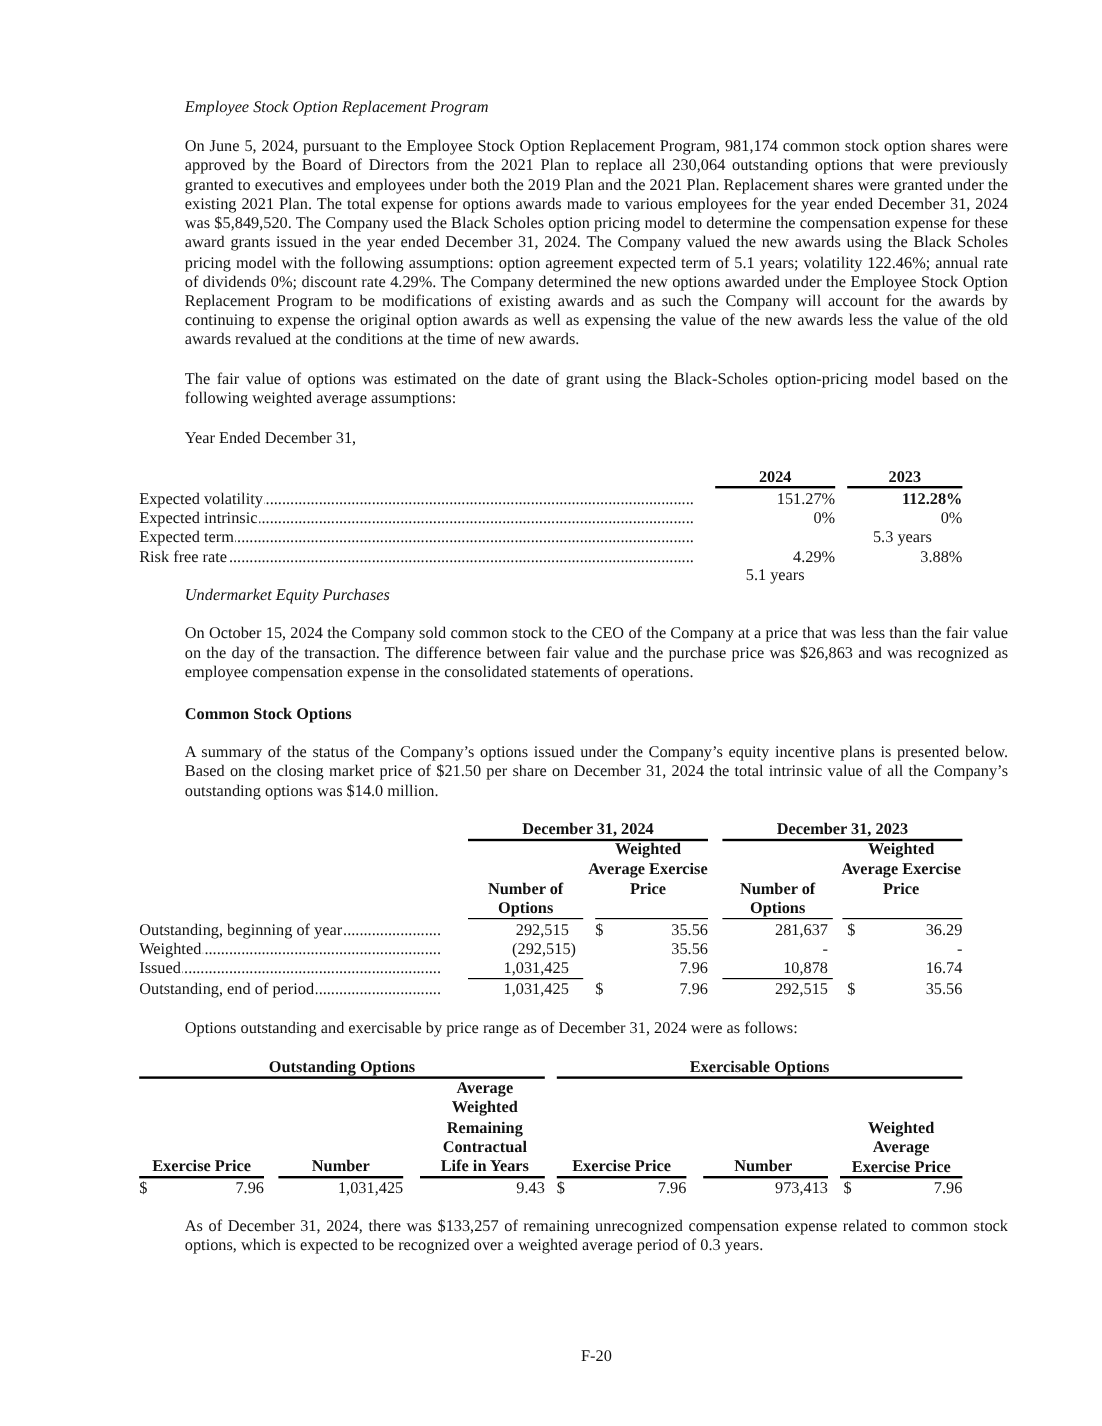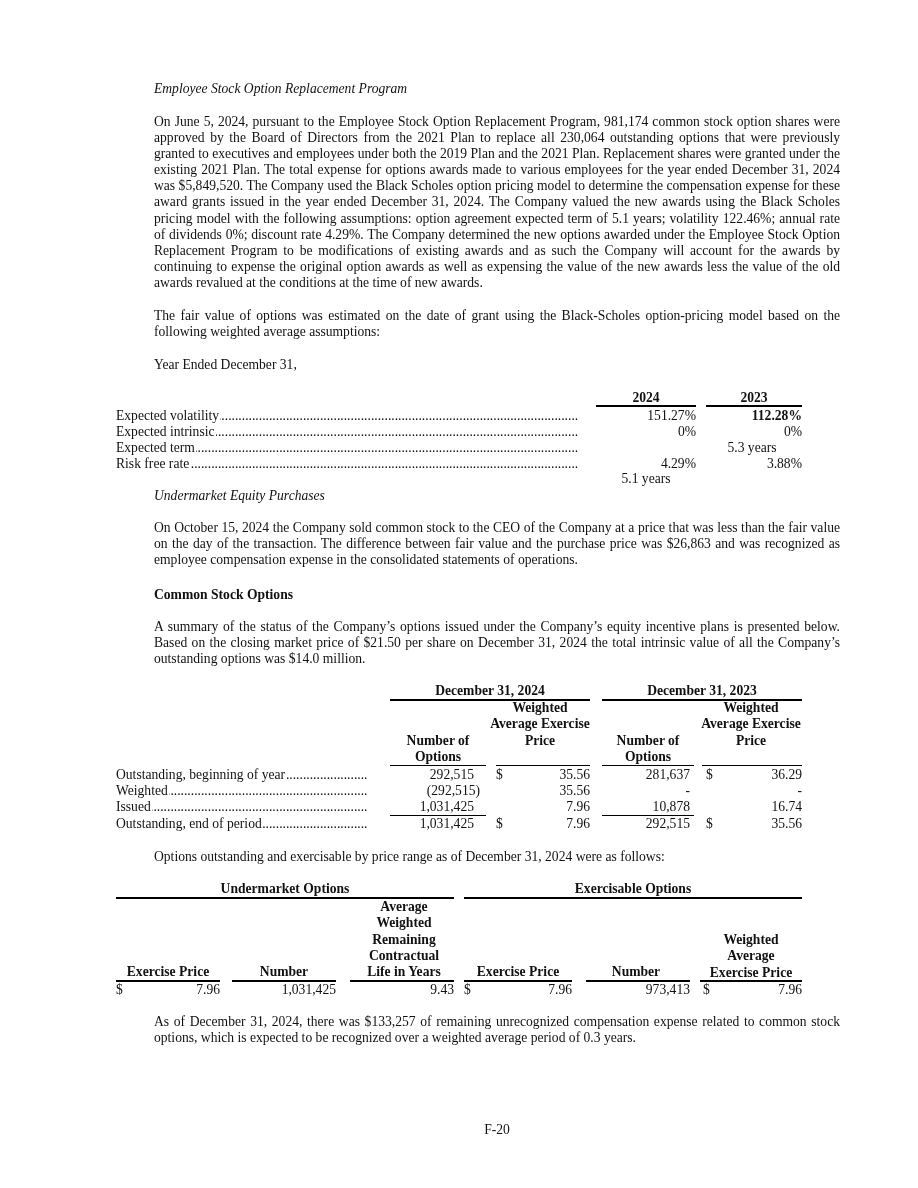--- a/index.html
+++ b/index.html
@@ -116,21 +116,21 @@
     <div class="num" style="left:496px; top:816px; width:94px;">7.96</div>
     <div class="num" style="left:602px; top:816px; width:88px;">292,515</div>
     <div class="cell" style="left:706px; top:816px;">$</div>
     <div class="num" style="left:702px; top:816px; width:100px;">35.56</div>
   </div>
 </div>
 
 <div class="abs" style="left:116px; top:849px;">Options outstanding and exercisable by price range as of December 31, 2024 were as follows:</div>
 
 <div>
-  <div class="hdr" style="left:116px; top:881px; width:338px;">Undermarket Options</div>
+  <div class="hdr" style="left:116px; top:881px; width:338px;">Outstanding Options</div>
   <div class="hdr" style="left:464px; top:881px; width:338px;">Exercisable Options</div>
   <div class="line thick" style="left:116px; top:897px; width:338px;"></div>
   <div class="line thick" style="left:464px; top:897px; width:338px;"></div>
 
   <div class="hdr" style="left:354px; top:899px; width:100px;">
     <div>Average</div>
     <div>Weighted</div>
     <div>Remaining</div>
     <div>Contractual</div>
     <div>Life in Years</div>

